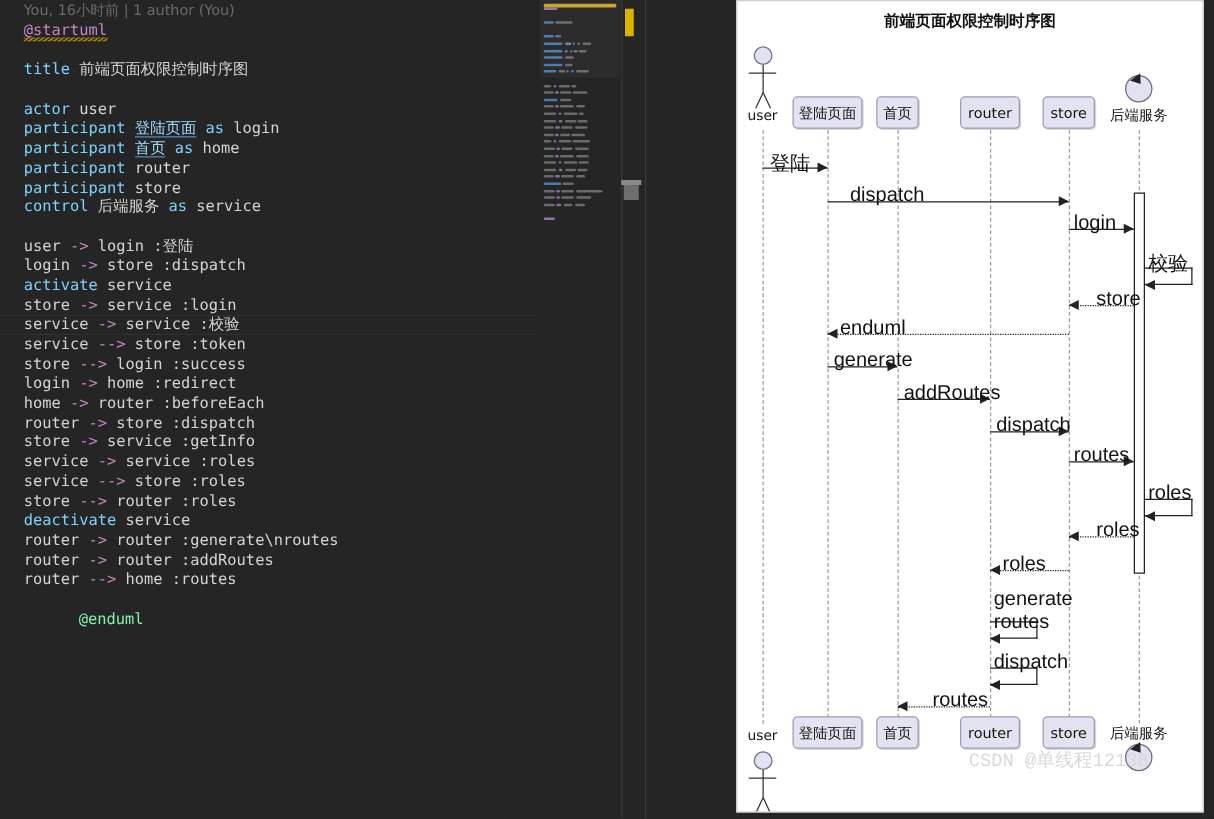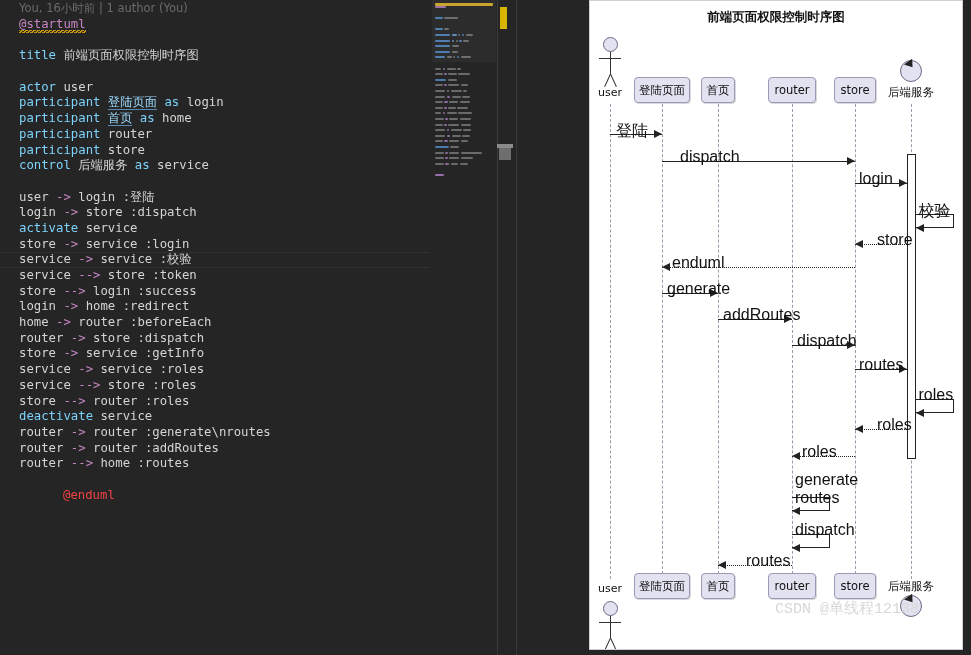--- a/index.html
+++ b/index.html
@@ -28,21 +28,21 @@
     font-family:"DejaVu Sans Mono","Liberation Mono",monospace;
     font-size:12.3px;line-height:15.7px;
     white-space:pre;
   }
   .ln{height:15.7px;white-space:pre;}
   .kw{color:#7dd3fc;}
   .id{color:#d4d4d4;}
   .arr{color:#c586c0;}
   .msg{color:#d4d4d4;}
   .cjk{color:#9cdcfe;border-bottom:1px solid #5a8ab8;}
-  .tag{color:#ef4444;padding-left:44px;}
+  .tag{color:#86efac;padding-left:44px;}
   .tag-squiggle{
     color:#c586c0;
     background-image:
       repeating-linear-gradient(135deg,#cc9900 0 1px,transparent 1px 2px);
     background-repeat:repeat-x;
     background-size:4px 3px;
     background-position:0 100%;
     padding-bottom:2px;
   }
   .cur-line{

